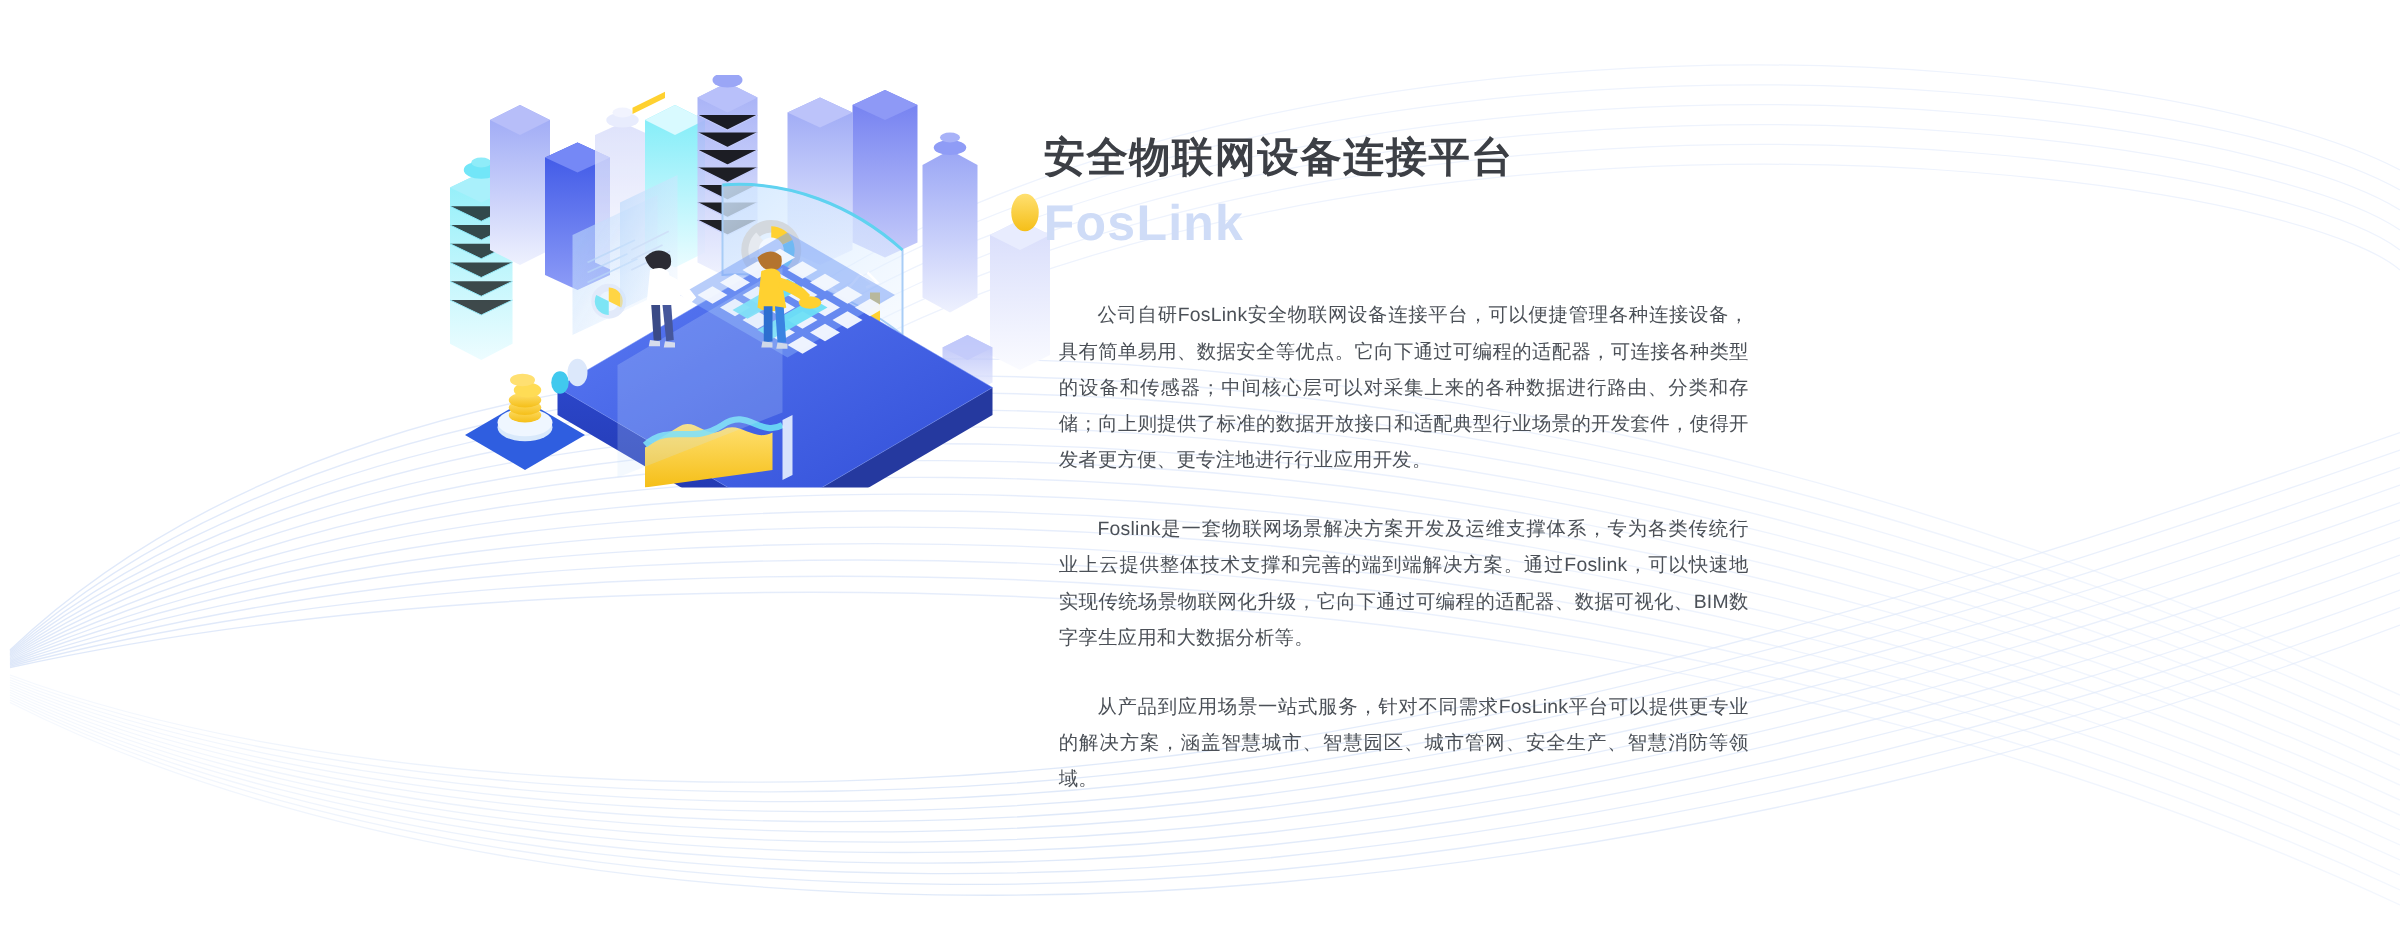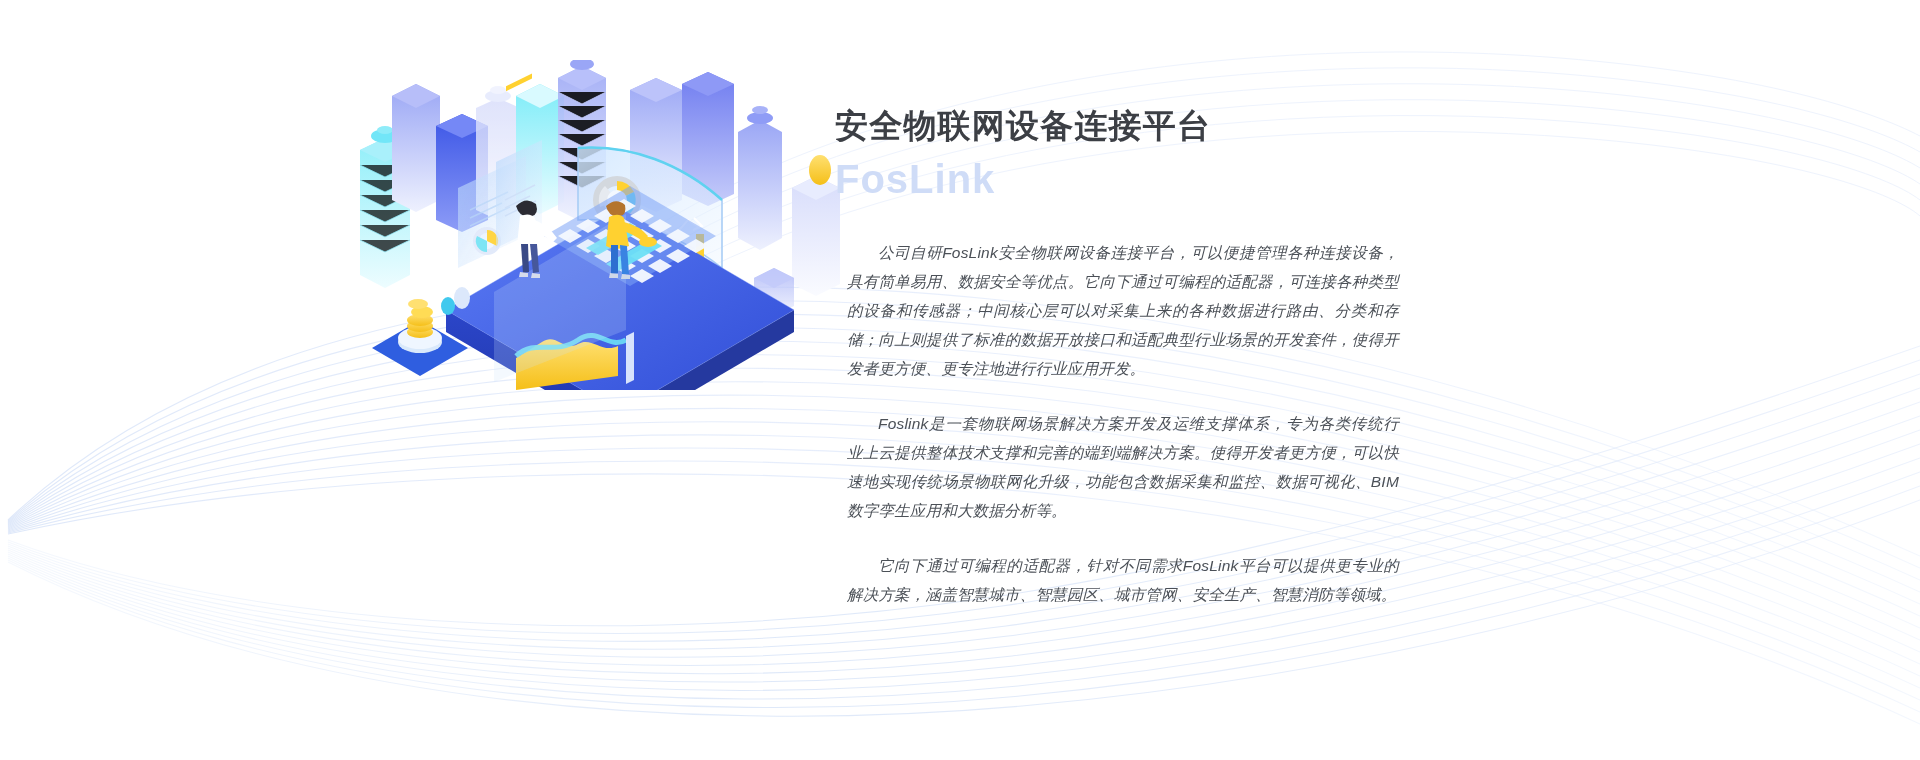--- a/index.html
+++ b/index.html
@@ -30,21 +30,21 @@
   }
   .page-subtitle {
     font-size:40px;
     font-weight:bold;
     color:#cfdcf7;
     letter-spacing:1px;
     line-height:1.45;
     margin-top:2px;
   }
 
-  .body-block { margin-top:30px; width:740px;font-style:italic; }
+  .body-block { margin-top:30px; width:740px; }
   .para {
     font-size:15.5px;
     line-height:29px;
     color:#4b5057;
     text-indent:2em;
     letter-spacing:0.2px;
     width:552px;
     margin-left:12px;
     text-align:justify;
     text-justify:inter-character;
@@ -363,18 +363,18 @@
       </g>
     </g>
   </svg>
 
   <div class="text-col">
     <h1 class="page-title nb">安全物联网设备连接平台</h1>
     <h2 class="page-subtitle nb">FosLink</h2>
 
     <div class="body-block">
       <p class="para">公司自研FosLink安全物联网设备连接平台，可以便捷管理各种连接设备，具有简单易用、数据安全等优点。它向下通过可编程的适配器，可连接各种类型的设备和传感器；中间核心层可以对采集上来的各种数据进行路由、分类和存储；向上则提供了标准的数据开放接口和适配典型行业场景的开发套件，使得开发者更方便、更专注地进行行业应用开发。</p>
-      <p class="para">Foslink是一套物联网场景解决方案开发及运维支撑体系，专为各类传统行业上云提供整体技术支撑和完善的端到端解决方案。使得开发者更方便，可以快速地实现传统场景物联网化升级，功能包含数据采集和监控、数据可视化、BIM数字孪生应用和大数据分析等。</p>
-      <p class="para">它向下通过可编程的适配器，针对不同需求FosLink平台可以提供更专业的解决方案，涵盖智慧城市、智慧园区、城市管网、安全生产、智慧消防等领域。</p>
+      <p class="para">Foslink是一套物联网场景解决方案开发及运维支撑体系，专为各类传统行业上云提供整体技术支撑和完善的端到端解决方案。通过Foslink，可以快速地实现传统场景物联网化升级，它向下通过可编程的适配器、数据可视化、BIM数字孪生应用和大数据分析等。</p>
+      <p class="para">从产品到应用场景一站式服务，针对不同需求FosLink平台可以提供更专业的解决方案，涵盖智慧城市、智慧园区、城市管网、安全生产、智慧消防等领域。</p>
     </div>
   </div>
 
 </div>
 
 </body></html>

